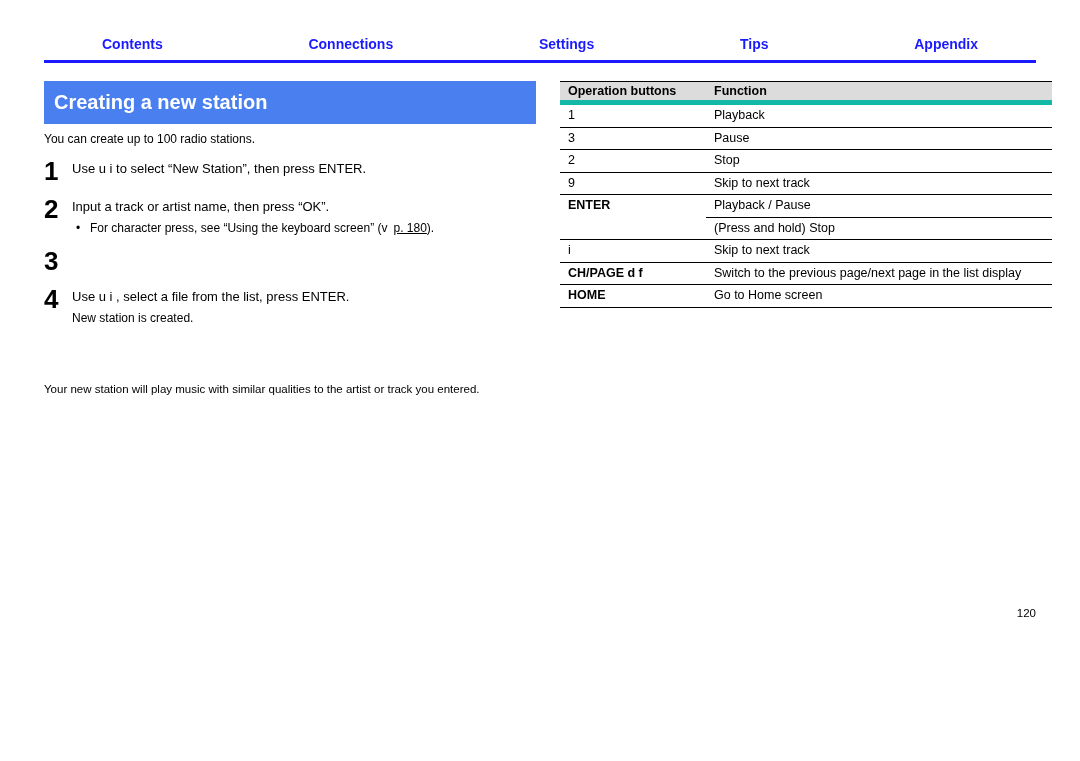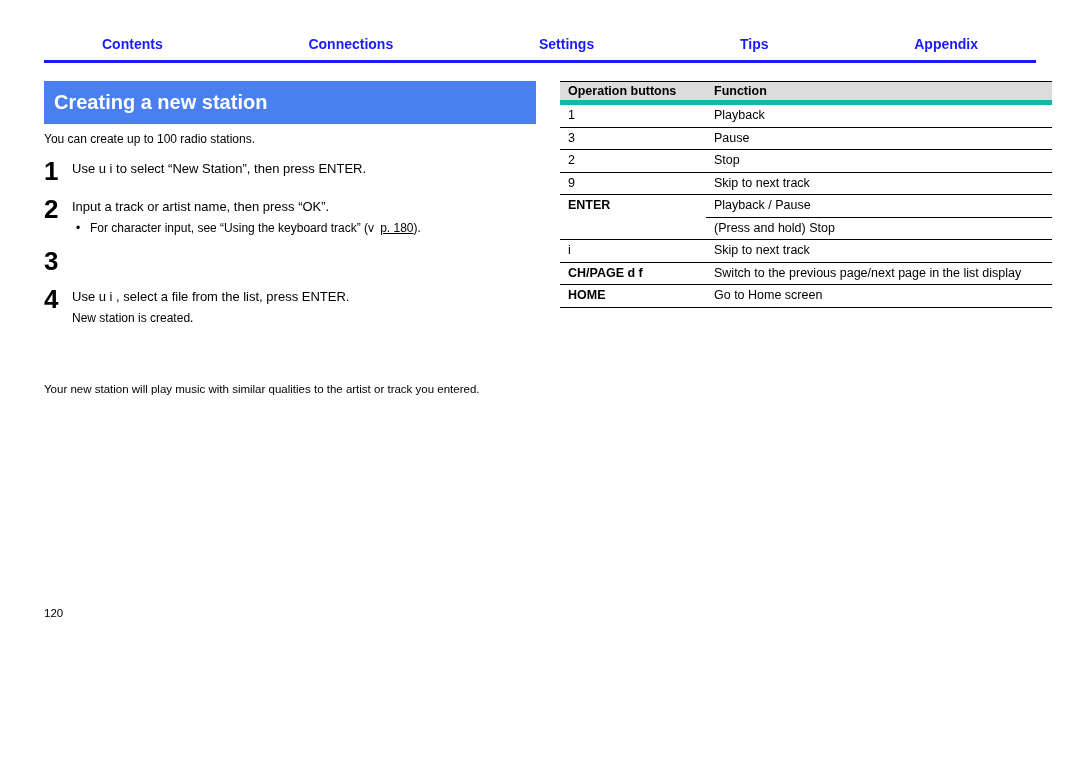--- a/index.html
+++ b/index.html
@@ -107,21 +107,21 @@
     padding: 2px 8px;
   }
   .op-table td {
     border-bottom: 1px solid #000;
     padding: 2px 8px;
     vertical-align: top;
     line-height: 1.4;
   }
   .op-table td.btncol { width: 130px; }
   .page-number {
-    text-align: left;
+    text-align: right;
     font-size: 11.5px;
     margin-top: 210px;
   }
   .link { cursor: pointer; text-decoration: underline; color: #000; }
 </style>
 </head>
 <body>
 
 <div class="page">
 
@@ -149,21 +149,21 @@
           </div>
         </div>
 
         <div class="step">
           <div class="step-num">2</div>
           <div class="step-body">
             <div class="step-title">Input a track or artist name, then press “OK”.</div>
             <div class="bullet">
               <span class="dot">•</span>
               <span>
-                <span>For character input, see “Using the keyboard track” (v </span><span class="link">p. 180</span><span>).</span>
+                <span>For character press, see “Using the keyboard screen” (v </span><span class="link">p. 180</span><span>).</span>
               </span>
             </div>
           </div>
         </div>
 
         <div class="step">
           <div class="step-num">3</div>
           <div class="step-body">
           </div>
         </div>

